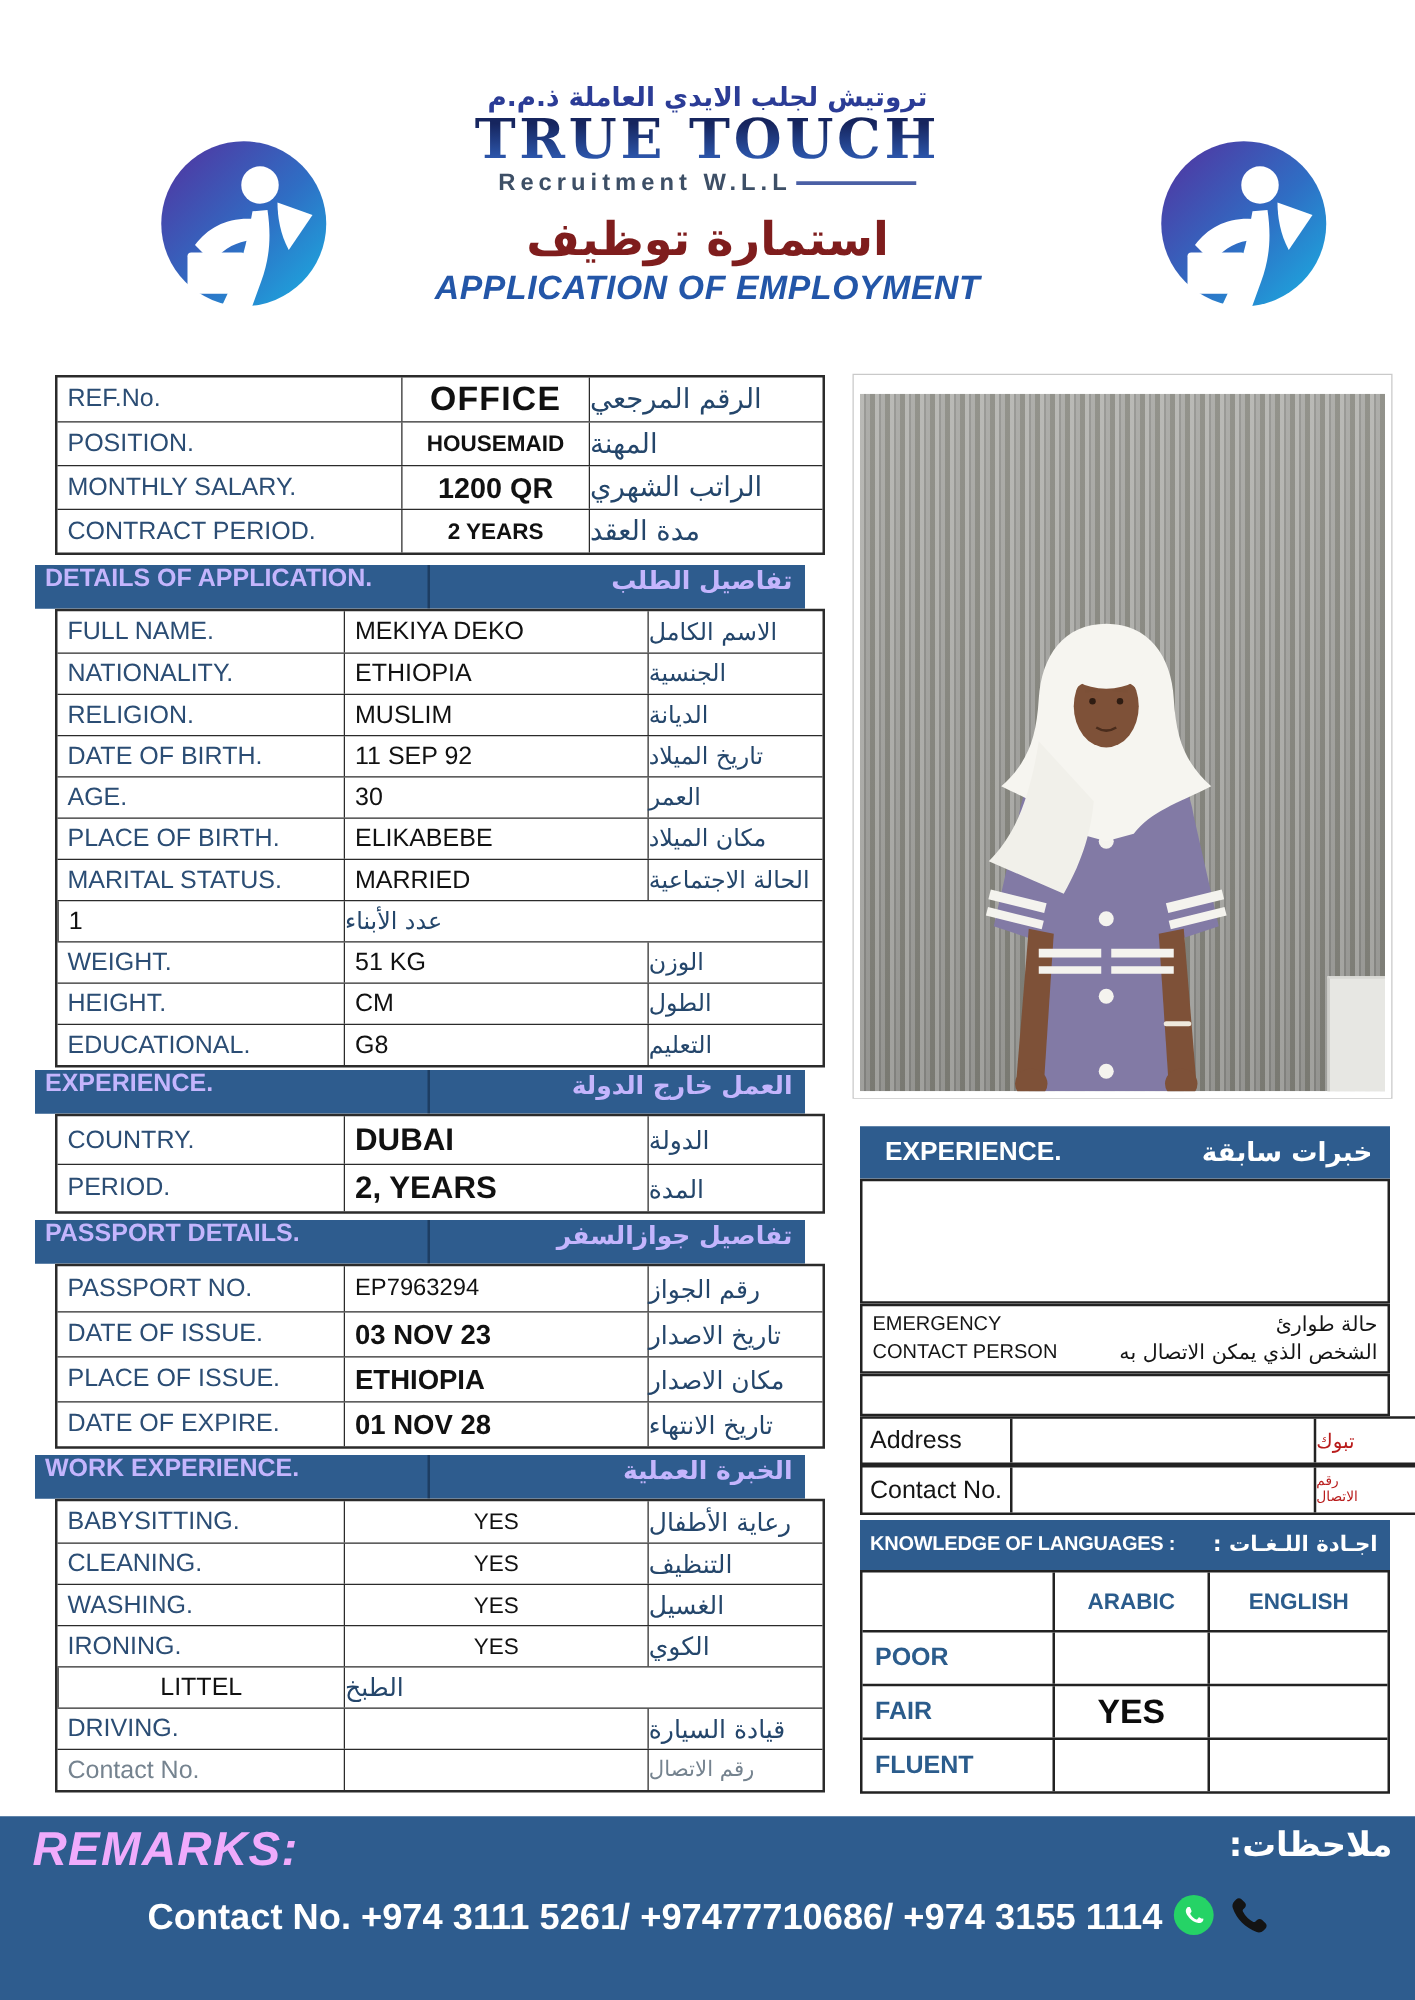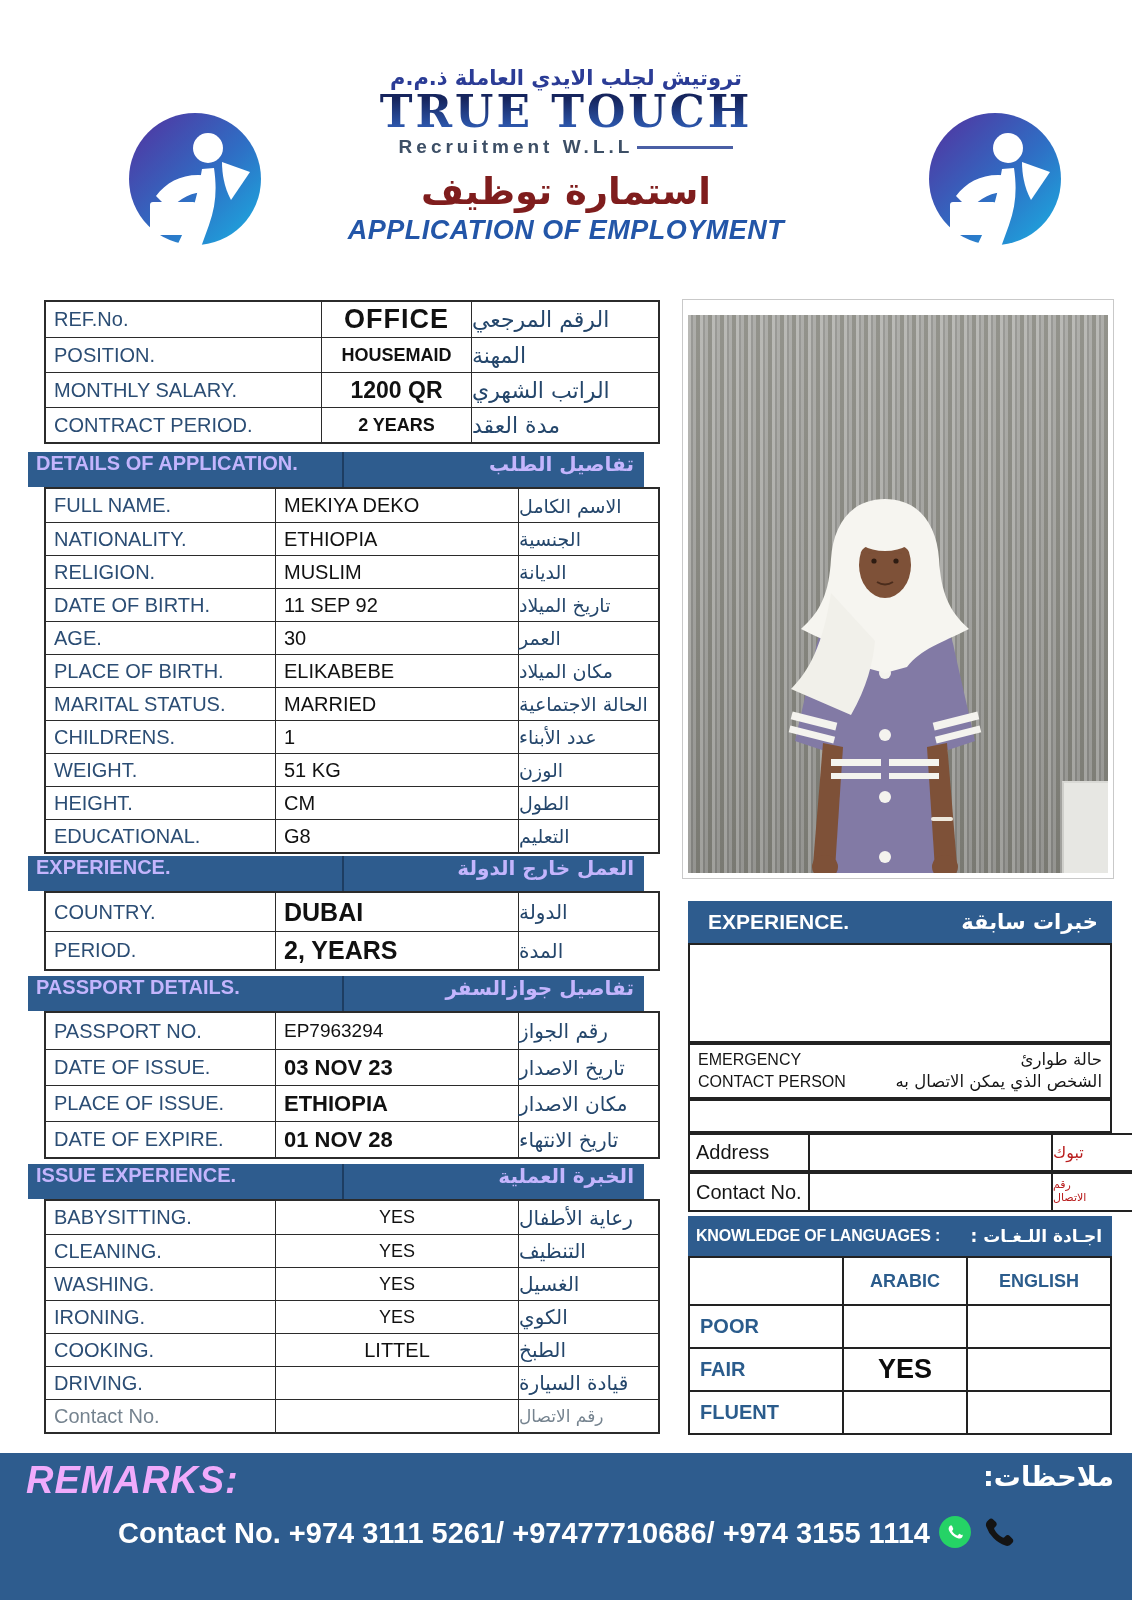--- a/index.html
+++ b/index.html
@@ -248,21 +248,20 @@
         <div class="cell lab">PLACE OF BIRTH.</div>
         <div class="cell val">ELIKABEBE</div>
         <div class="cell ar">مكان الميلاد</div>
       </div>
     <div class="row grid-main">
         <div class="cell lab">MARITAL STATUS.</div>
         <div class="cell val">MARRIED</div>
         <div class="cell ar">الحالة الاجتماعية</div>
       </div>
     <div class="row grid-main">
-        <div class="cell lab">CHILDRENS.</div>
         <div class="cell val">1</div>
         <div class="cell ar">عدد الأبناء</div>
       </div>
     <div class="row grid-main">
         <div class="cell lab">WEIGHT.</div>
         <div class="cell val">51 KG</div>
         <div class="cell ar">الوزن</div>
       </div>
     <div class="row grid-main">
         <div class="cell lab">HEIGHT.</div>
@@ -316,21 +315,21 @@
         <div class="cell ar">مكان الاصدار</div>
       </div>
     <div class="row grid-main">
         <div class="cell lab">DATE OF EXPIRE.</div>
         <div class="cell val">01 NOV 28</div>
         <div class="cell ar">تاريخ الانتهاء</div>
       </div>
   </div>
 
   <div class="bar" id="bar-work">
-    <span class="en">ISSUE EXPERIENCE.</span>
+    <span class="en">WORK EXPERIENCE.</span>
     <span class="divline"></span>
     <span class="ar-h">الخبرة العملية</span>
   </div>
   <div class="tbl" id="work-table">
     <div class="row grid-main">
         <div class="cell lab">BABYSITTING.</div>
         <div class="cell val">YES</div>
         <div class="cell ar">رعاية الأطفال</div>
       </div>
     <div class="row grid-main">
@@ -342,21 +341,20 @@
         <div class="cell lab">WASHING.</div>
         <div class="cell val">YES</div>
         <div class="cell ar">الغسيل</div>
       </div>
     <div class="row grid-main">
         <div class="cell lab">IRONING.</div>
         <div class="cell val">YES</div>
         <div class="cell ar">الكوي</div>
       </div>
     <div class="row grid-main">
-        <div class="cell lab">COOKING.</div>
         <div class="cell val">LITTEL</div>
         <div class="cell ar">الطبخ</div>
       </div>
     <div class="row grid-main">
         <div class="cell lab">DRIVING.</div>
         <div class="cell val"></div>
         <div class="cell ar">قيادة السيارة</div>
       </div>
     <div class="row grid-main">
         <div class="cell lab">Contact No.</div>

